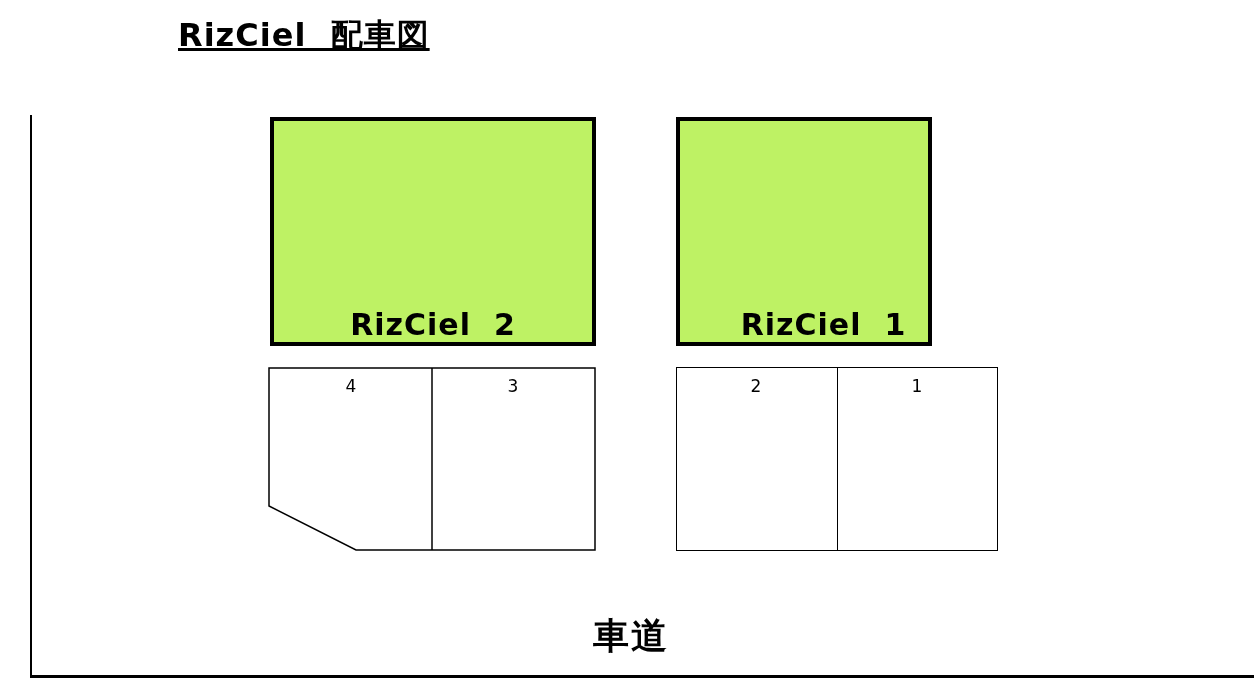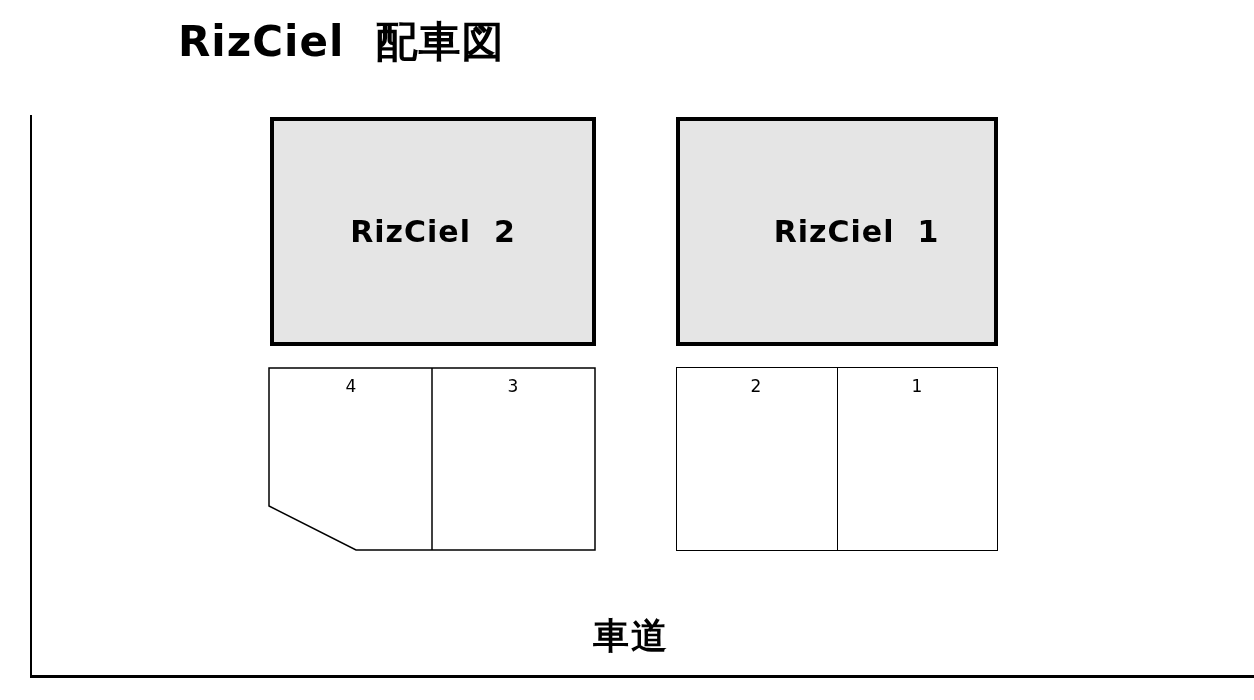--- a/index.html
+++ b/index.html
@@ -13,46 +13,47 @@
     position: relative;
     overflow: hidden;
     font-family: "DejaVu Sans", "Liberation Sans", sans-serif;
     color: #000000;
   }
   .abs { position: absolute; }
 
   #page-title {
     left: 178px;
     top: 14px;
-    font-size: 42px;
+    font-size: 32px;
     font-weight: bold;
     letter-spacing: 1px;
     white-space: pre;
+    text-decoration: underline;
   }
 
   
   #road-boundary {
     left: 30px;
     top: 115px;
     width: 1222px;
     height: 560px;
     border-left: 2px solid #000;
     border-bottom: 3px solid #000;
   }
 
   .building {
     border: 4px solid #000;
-    background: #e5e5e5;
+    background: #bef264;
     display: flex;
-    align-items: center;
+    align-items: flex-end;
     justify-content: center;
     box-sizing: border-box;
   }
   #building-2 { left: 270px; top: 117px; width: 326px; height: 229px; }
-  #building-1 { left: 676px; top: 117px; width: 322px; height: 229px; padding-left: 39px; }
+  #building-1 { left: 676px; top: 117px; width: 256px; height: 229px; padding-left: 39px; }
   .building-label {
     font-size: 30px;
     font-weight: bold;
     white-space: pre;
     letter-spacing: 1px;
   }
 
   #parking-left  { left: 268px; top: 367px; width: 328px; height: 184px; }
   #parking-left svg { display: block; }
 

